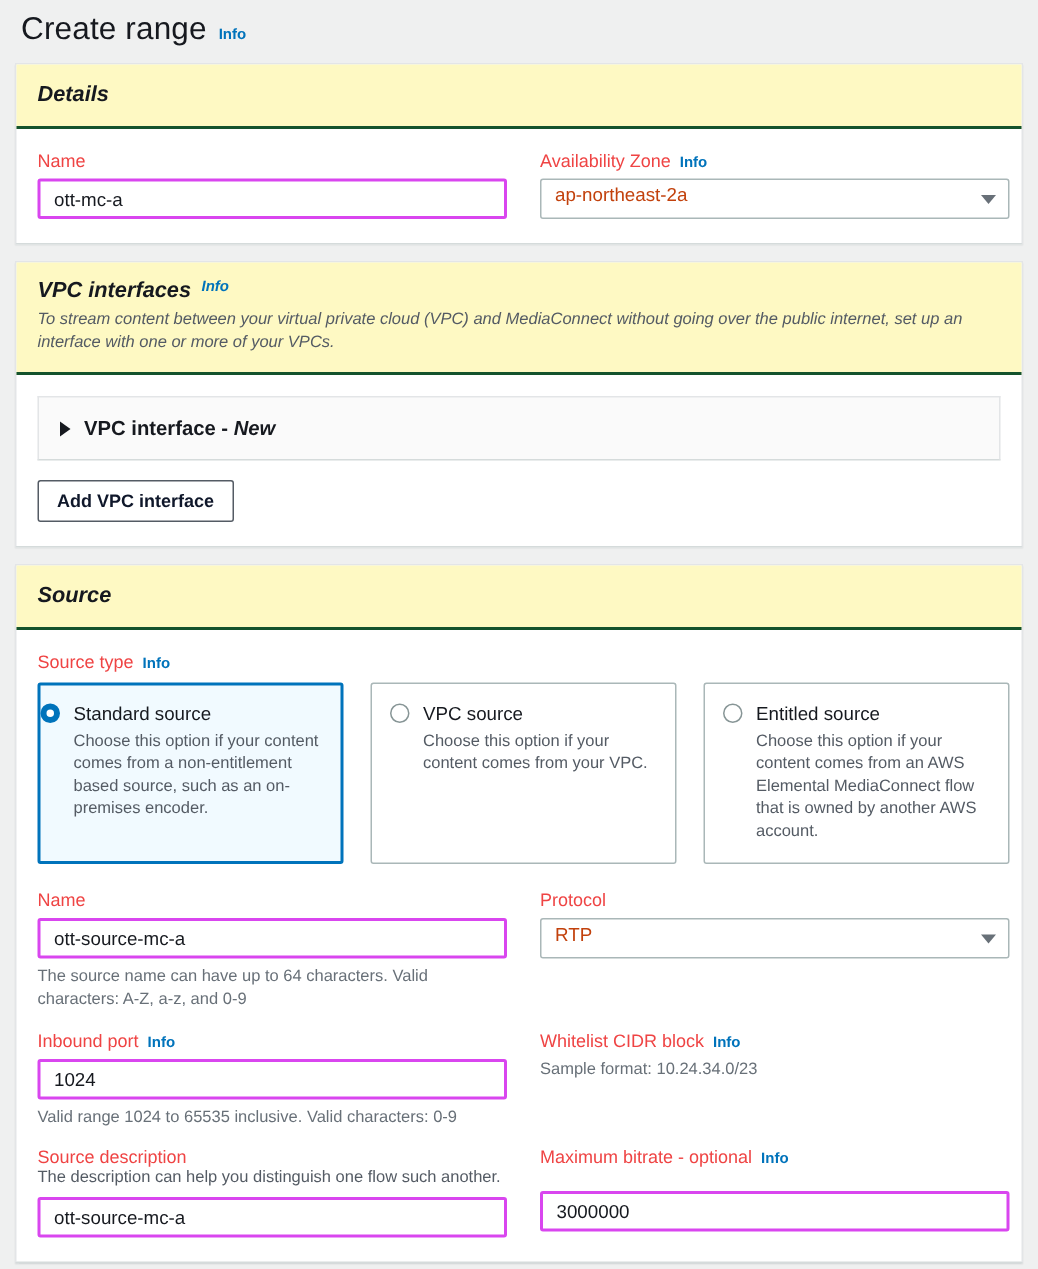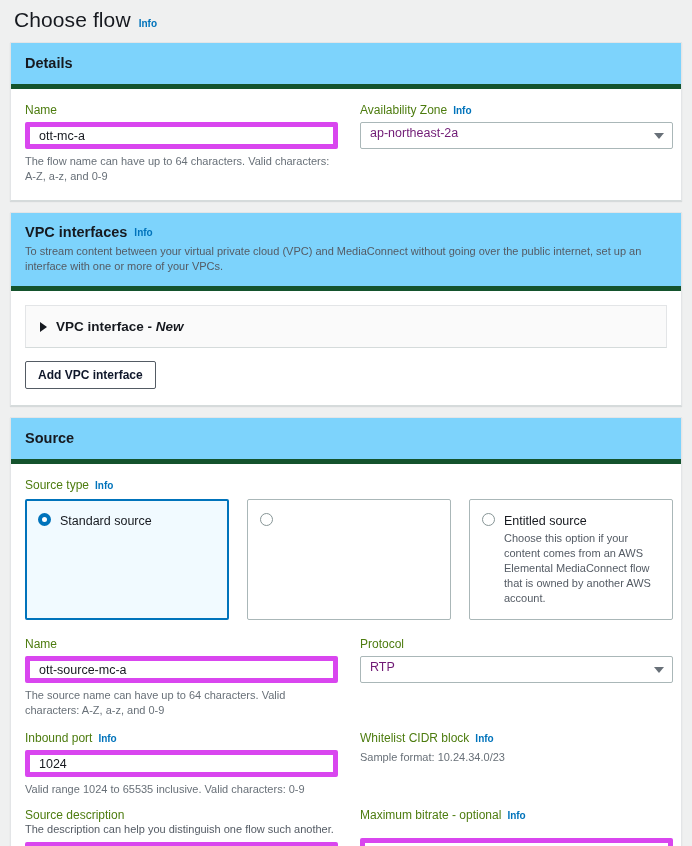--- a/index.html
+++ b/index.html
@@ -23,52 +23,53 @@
 
   
   .card {
     background: #ffffff;
     border: 1px solid #e3e5e7;
     border-bottom-color: #d5dbdb;
     margin: 0 10px 11px 10px;
     box-shadow: 0 1px 1px 0 rgba(0,28,36,.10);
   }
   .card-head {
-    background: #7dd3fc;
-    border-bottom: 5px solid #14532d;
+    background: #fef9c3;
+    border-bottom: 2px solid #14532d;
     padding: 11px 14px 12px 14px;
+    font-style: italic;
   }
   .card-title { font-size: 14.5px; font-weight: 700; color: #16191f; }
-  .card-title-row { display: flex; align-items: center; gap: 7px; }
+  .card-title-row { display: flex; align-items: flex-start; gap: 7px; }
   .card-sub {
     font-size: 11px; color: #545b64; line-height: 15px;
     margin-top: 4px; max-width: 648px;
   }
   .card-body { padding: 14px 14px 16px 14px; }
 
   
   .row { display: flex; gap: 22px; }
   .col { width: 313px; flex: 0 0 313px; }
   .label-row { display: flex; align-items: baseline; gap: 6px; margin-bottom: 5px; }
-  .label { font-size: 12px; color: #4d7c0f; }
+  .label { font-size: 12px; color: #ef4444; }
   .desc-under-label { font-size: 11px; color: #545b64; margin: -2px 0 5px 0; line-height: 15px; }
 
   input.txt {
     width: 100%; height: 27px;
-    border: 5px solid #d946ef; border-radius: 2px;
+    border: 2px solid #d946ef; border-radius: 2px;
     background: #fff; color: #16191f;
     font-size: 12.5px; font-family: "Liberation Sans", sans-serif;
     padding: 0 9px; outline: none;
   }
 
   .select-wrap { position: relative; width: 100%; }
   .select-wrap select {
     width: 100%; height: 27px;
     border: 1px solid #aab7b8; border-radius: 2px;
-    background: #fff; color: #701a75;
+    background: #fff; color: #c2410c;
     font-size: 12.5px; font-family: "Liberation Sans", sans-serif;
     padding: 0 26px 5px 9px;
     -webkit-appearance: none; appearance: none; outline: none;
   }
   .select-wrap .caret {
     position: absolute; right: 9px; top: 50%; transform: translateY(-50%);
     width: 0; height: 0; pointer-events: none;
     border-left: 5px solid transparent; border-right: 5px solid transparent;
     border-top: 6px solid #687078;
   }
@@ -97,52 +98,51 @@
   }
 
   
   .tiles { display: flex; gap: 18px; margin-top: 7px; }
   .tile {
     width: 204px; flex: 0 0 204px;
     border: 1px solid #aab7b8; border-radius: 2px;
     background: #fff; padding: 11px 12px 13px 12px;
     display: flex; gap: 9px; cursor: pointer; min-height: 84px;
   }
-  .tile.selected { border: 2px solid #0073bb; background: #f1faff; padding: 10px 11px 12px 11px; }
+  .tile.selected { border: 2px solid #0073bb; background: #f1faff; padding: 10px 11px 12px 0; }
   .radio {
     width: 13px; height: 13px; border-radius: 50%;
     border: 1px solid #879596; background: #fff;
     flex: 0 0 13px; margin-top: 2px; position: relative;
   }
   .tile.selected .radio { border: 4px solid #0073bb; background: #fff; }
   .tile-title { font-size: 12.5px; color: #16191f; line-height: 16px; }
   .tile-desc { font-size: 11px; color: #545b64; line-height: 15px; margin-top: 2px; }
 </style>
 </head>
 <body>
 
 <div class="page">
 
   <div class="page-head">
-    <span class="page-title">Choose flow</span>
+    <span class="page-title">Create range</span>
     <span class="info-link">Info</span>
   </div>
 
   <div class="card">
     <div class="card-head">
       <span class="card-title">Details</span>
     </div>
     <div class="card-body">
       <div class="row">
         <div class="col">
           <div class="label-row">
             <span class="label">Name</span>
           </div>
           <input class="txt" type="text" value="ott-mc-a" style="">
-          <div class="helper">The flow name can have up to 64 characters. Valid characters: A-Z, a-z, and 0-9</div>
         </div>
         <div class="col">
           <div class="label-row">
             <span class="label">Availability Zone</span>
             <span class="info-link">Info</span>
           </div>
           <div class="select-wrap">
             <select>
               <option>ap-northeast-2a</option>
             </select>
@@ -178,24 +178,29 @@
 
       <div class="label-row">
         <span class="label">Source type</span>
         <span class="info-link">Info</span>
       </div>
       <div class="tiles">
         <div class="tile selected">
           <span class="radio"></span>
           <span>
             <span class="tile-title">Standard source</span>
+            <div class="tile-desc">Choose this option if your content comes from a non-entitlement based source, such as an on-premises encoder.</div>
           </span>
         </div>
         <div class="tile">
           <span class="radio"></span>
+          <span>
+            <span class="tile-title">VPC source</span>
+            <div class="tile-desc">Choose this option if your content comes from your VPC.</div>
+          </span>
         </div>
         <div class="tile">
           <span class="radio"></span>
           <span>
             <span class="tile-title">Entitled source</span>
             <div class="tile-desc">Choose this option if your content comes from an AWS Elemental MediaConnect flow that is owned by another AWS account.</div>
           </span>
         </div>
       </div>
 

